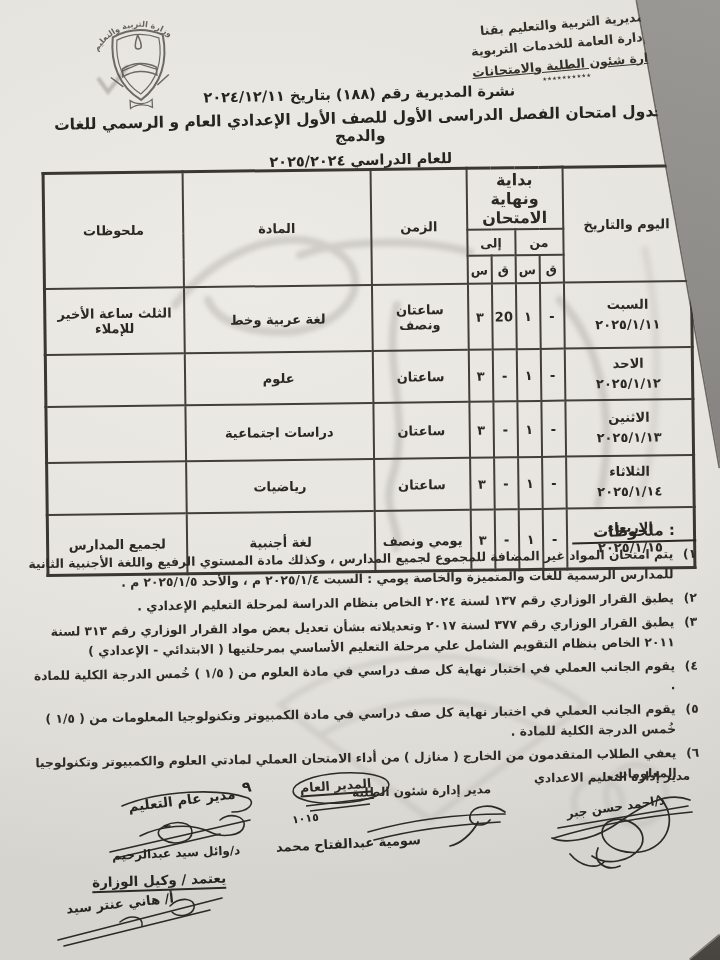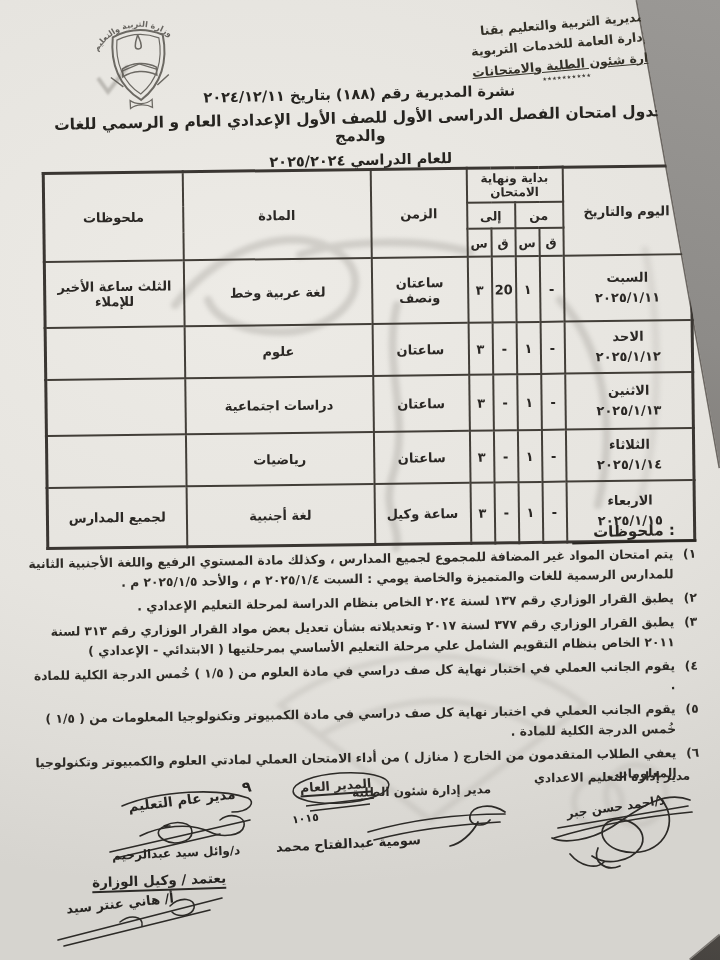--- a/index.html
+++ b/index.html
@@ -21,21 +21,21 @@
     font-weight:bold;color:#262420;}
   .t1{font-size:14.5px;margin-bottom:7px;}
   .t2{font-size:15.5px;margin-bottom:7px;}
   .t3{font-size:14.5px;}
   
   table.sched{left:44px;top:168px;position:absolute;border-collapse:collapse;table-layout:fixed;
     width:647px;transform:rotate(-.7deg);font-weight:bold;color:#2b2825;}
   table.sched td{border:2px solid #423e38;text-align:center;vertical-align:middle;
     font-size:13px;padding:1px 2px;overflow:hidden;}
   table.sched{border:3px solid #3a3632;}
-  tr.hr1 td{height:30px;font-size:12px;}
+  tr.hr1 td{height:30px;font-size:16px;}
   tr.hr2 td{height:22px;font-size:12.5px;}
   tr.hr3 td{height:24px;font-size:12.5px;}
   tr.r1 td{height:62px;}
   tr.r2 td{height:48px;}
   tr.r3 td{height:52px;}
   tr.r4 td{height:48px;}
   tr.r5 td{height:56px;}
   td.daycell div{line-height:1.55;font-size:13px;}
   td.notecell{font-size:11.6px;}
   
@@ -193,21 +193,21 @@
       </tr>
       <tr class="r5">
         <td class="daycell">
           <div>الاربعاء</div>
           <div>٢٠٢٥/١/١٥</div>
         </td>
         <td>-</td>
         <td>١</td>
         <td>-</td>
         <td>٣</td>
-        <td>ساعة وكيل</td>
+        <td>يومي ونصف</td>
         <td>لغة أجنبية</td>
         <td class="notecell">لجميع المدارس</td>
       </tr>
       </tbody>
     </table>
 
     <div class="abs notes-head">ملحوظات :</div>
     <div class="abs notes">
       <div class="note-item">
         <span class="nnum">١)</span>

